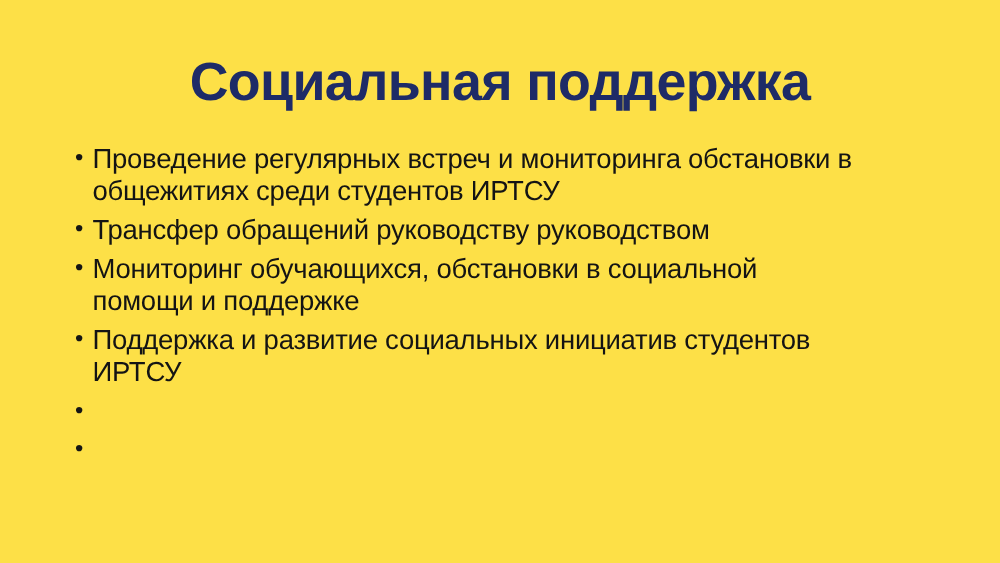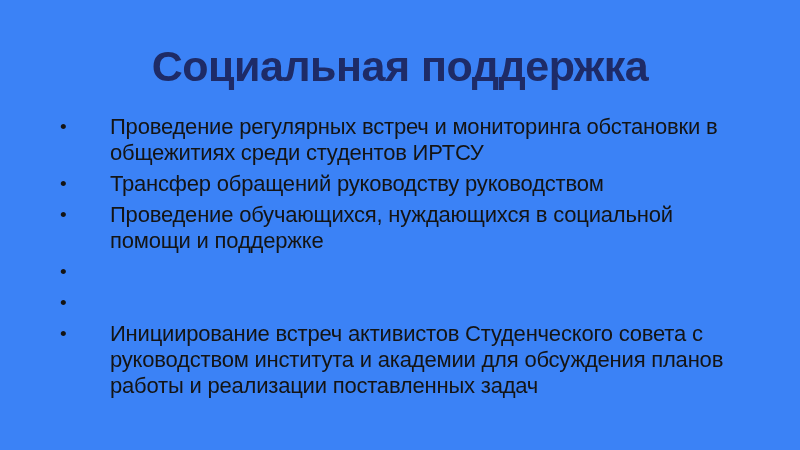--- a/index.html
+++ b/index.html
@@ -1,20 +1,20 @@
 <!DOCTYPE html>
 <html><head>
 <meta charset="utf-8">
 <style>
   html, body { margin: 0; padding: 0; }
   .slide {
     position: relative;
     width: 800px;
     height: 450px;
-    background: #3b82f6;
+    background: #fde047;
     font-family: "Liberation Sans", sans-serif;
     overflow: hidden;
     box-sizing: border-box;
   }
   .slide-title {
     margin: 44px 0 0 0;
     text-align: center;
     font-size: 43px;
     font-weight: 700;
     line-height: 1.05;
@@ -36,21 +36,20 @@
     letter-spacing: -0.2px;
   }
   .bullet-dot {
     flex: 0 0 14px;
     font-size: 19px;
     line-height: 26px;
     color: #141414;
   }
   .bullet-text {
     white-space: pre-line;
-    margin-left: 36px;
   }
 </style>
 </head>
 <body>
 
 <div class="slide">
 
   <h1 class="slide-title">Социальная поддержка</h1>
 
   <ul class="bullet-list">
@@ -61,33 +60,32 @@
 общежитиях среди студентов ИРТСУ</span>
     </li>
 
     <li class="bullet-item">
       <span class="bullet-dot">•</span>
       <span class="bullet-text">Трансфер обращений руководству руководством</span>
     </li>
 
     <li class="bullet-item">
       <span class="bullet-dot">•</span>
-      <span class="bullet-text">Проведение обучающихся, нуждающихся в социальной
+      <span class="bullet-text">Мониторинг обучающихся, обстановки в социальной
 помощи и поддержке</span>
+    </li>
+
+    <li class="bullet-item">
+      <span class="bullet-dot">•</span>
+      <span class="bullet-text">Поддержка и развитие социальных инициатив студентов
+ИРТСУ</span>
     </li>
 
     <li class="bullet-item">
       <span class="bullet-dot">•</span>
     </li>
 
     <li class="bullet-item">
       <span class="bullet-dot">•</span>
     </li>
 
-    <li class="bullet-item">
-      <span class="bullet-dot">•</span>
-      <span class="bullet-text">Инициирование встреч активистов Студенческого совета с
-руководством института и академии для обсуждения планов
-работы и реализации поставленных задач</span>
-    </li>
-
   </ul>
 </div>
 
 </body></html>

